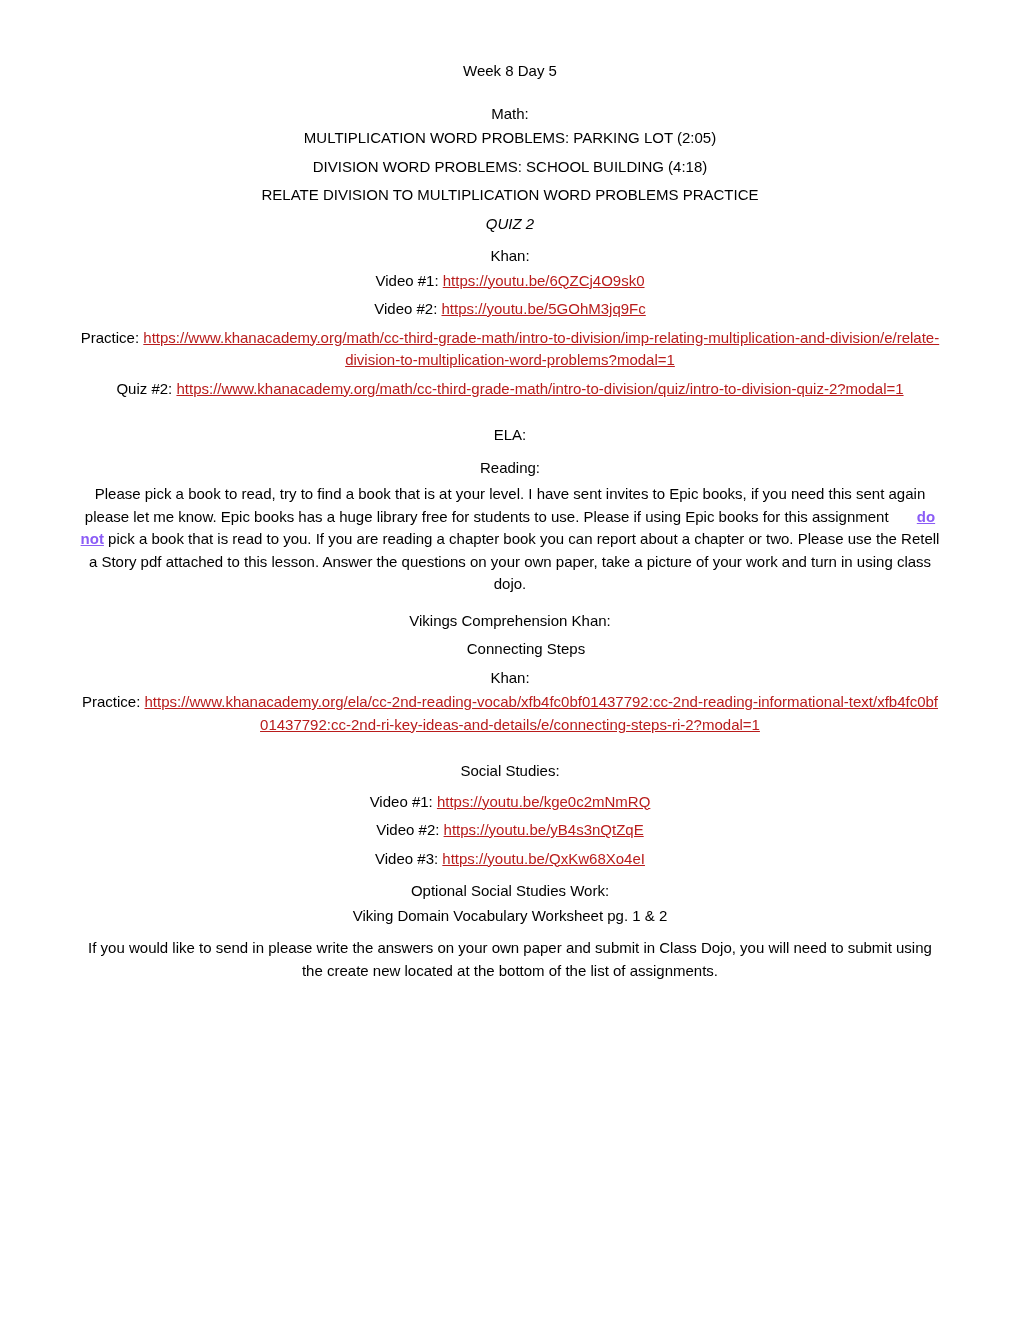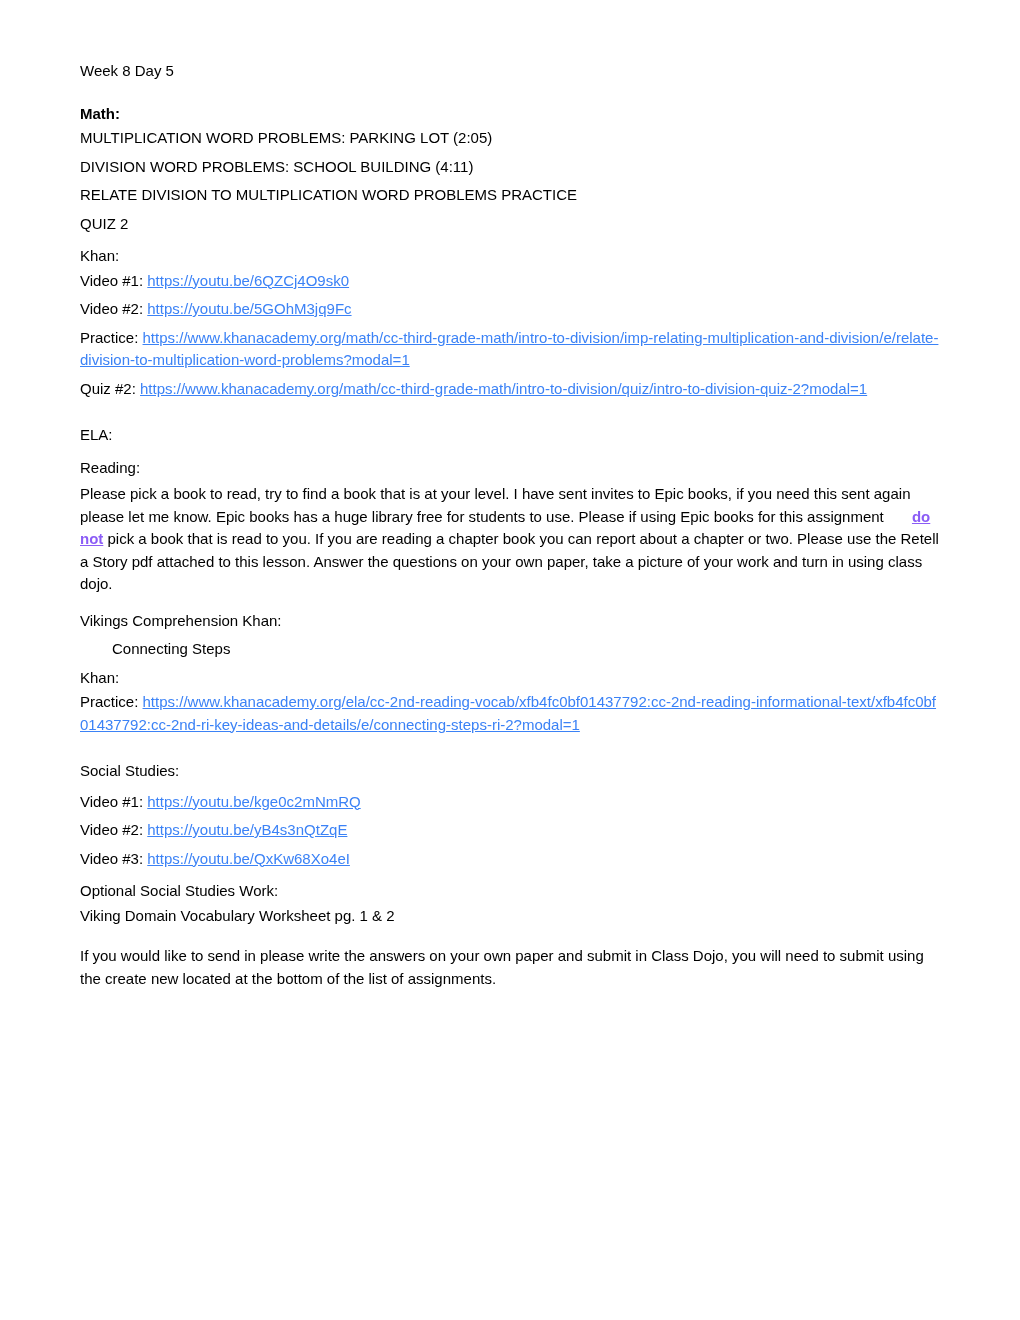--- a/index.html
+++ b/index.html
@@ -1,18 +1,19 @@
 <!DOCTYPE html>
 <html><head>
   <meta charset="utf-8">
   <style>
     * {
       margin: 0;
       padding: 0;
       box-sizing: border-box;
+      text-align: center;
     }
 
     body {
       background: #ffffff;
       font-family: Arial, Helvetica, sans-serif;
       font-size: 15px;
       color: #000000;
       width: 1020px;
       min-height: 1320px;
       padding: 60px 80px 60px 80px;
@@ -21,21 +22,21 @@
 
     .section {
       margin-bottom: 20px;
     }
 
     p {
       margin-bottom: 6px;
     }
 
     a {
-      color: #3b82f6;
+      color: #b91c1c;
     }
 
     .do-not {
       color: #8b5cf6;
       font-weight: bold;
       text-decoration: underline;
       margin-left: 24px;
     }
 
     .subsection {
@@ -45,25 +46,25 @@
 </head>
 <body>
 
 <div>
 
   <div class="section">
     <p style="font-size:15px; margin-bottom: 18px;">Week 8 Day 5</p>
   </div>
 
   <div class="section">
-    <p style="margin-bottom:2px;font-weight:bold;">Math:</p>
+    <p style="margin-bottom:2px;">Math:</p>
     <p>MULTIPLICATION WORD PROBLEMS: PARKING LOT (2:05)</p>
-    <p>DIVISION WORD PROBLEMS: SCHOOL BUILDING (4:11)</p>
+    <p>DIVISION WORD PROBLEMS: SCHOOL BUILDING (4:18)</p>
     <p>RELATE DIVISION TO MULTIPLICATION WORD PROBLEMS PRACTICE</p>
-    <p style="margin-bottom:10px;">QUIZ 2</p>
+    <p style="margin-bottom:10px;font-style:italic;">QUIZ 2</p>
 
     <p style="margin-bottom:2px;">Khan:</p>
     <p>
       <span>Video #1: </span><a href="#">https://youtu.be/6QZCj4O9sk0</a>
     </p>
     <p>
       <span>Video #2: </span><a href="#">https://youtu.be/5GOhM3jq9Fc</a>
     </p>
     <p>
       <span>Practice: </span><a href="#" style="word-break: break-all;">https://www.khanacademy.org/math/cc-third-grade-math/intro-to-division/imp-relating-multiplication-and-division/e/relate-division-to-multiplication-word-problems?modal=1</a>
@@ -104,17 +105,17 @@
       <span>Video #1: </span><a href="#">https://youtu.be/kge0c2mNmRQ</a>
     </p>
     <p>
       <span>Video #2: </span><a href="#">https://youtu.be/yB4s3nQtZqE</a>
     </p>
     <p style="margin-bottom: 10px;">
       <span>Video #3: </span><a href="#">https://youtu.be/QxKw68Xo4eI</a>
     </p>
 
     <p style="margin-bottom: 2px;">Optional Social Studies Work:</p>
-    <p style="margin-bottom: 18px;">Viking Domain Vocabulary Worksheet pg. 1 &amp; 2</p>
+    <p style="margin-bottom: 10px;">Viking Domain Vocabulary Worksheet pg. 1 &amp; 2</p>
     <p>If you would like to send in please write the answers on your own paper and submit in Class Dojo, you will need to submit using the create new located at the bottom of the list of assignments.</p>
   </div>
 
 </div>
 
 </body></html>

